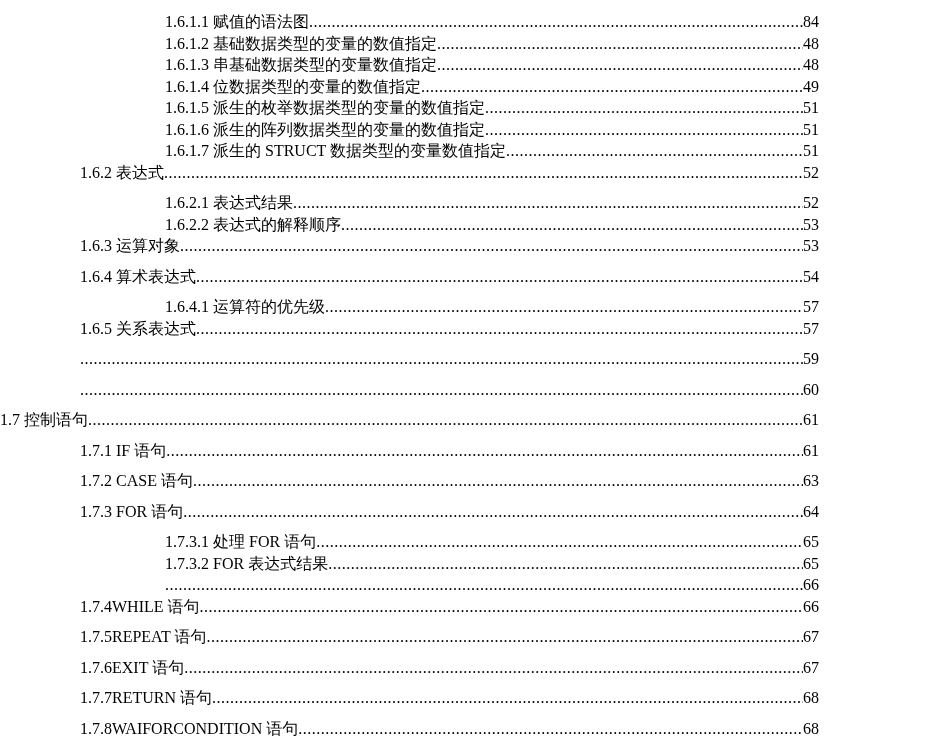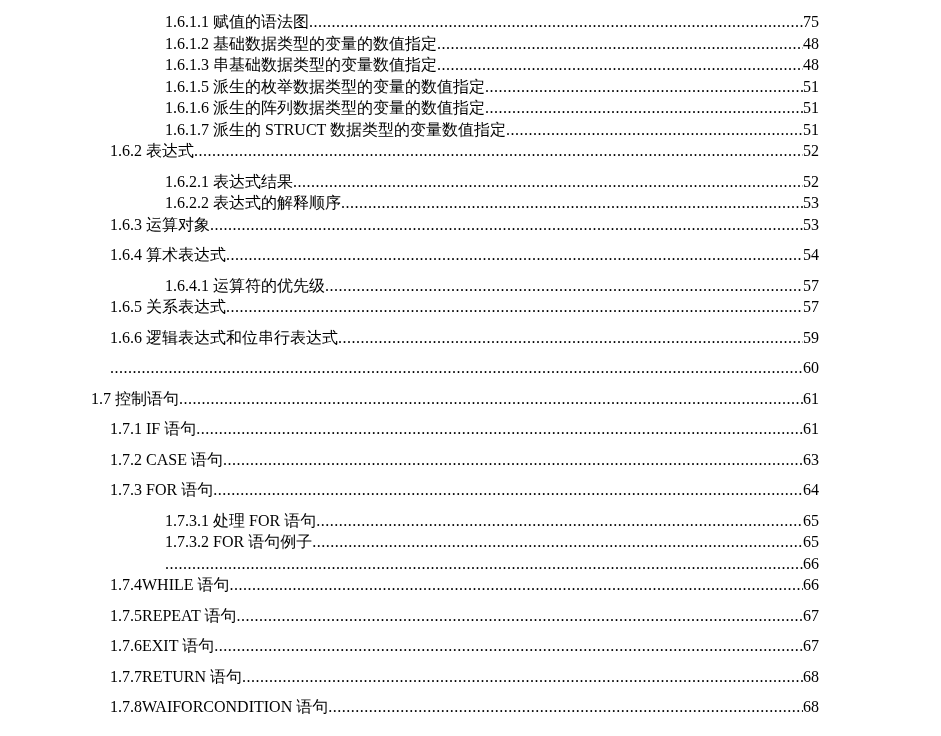--- a/index.html
+++ b/index.html
@@ -18,22 +18,22 @@
     padding-top: 11px;
     padding-right: 122px;
   }
   .toc-row {
     display: flex;
     align-items: baseline;
     font-size: 16px;
     line-height: 21.5px;
     white-space: nowrap;
   }
-  .toc-row.lvl1 { padding-left: 91px;  margin-bottom: 9px; }
-  .toc-row.lvl2 { padding-left: 110px; margin-bottom: 9px; align-items: center; }
+  .toc-row.lvl1 {  margin-bottom: 9px; }
+  .toc-row.lvl2 { padding-left: 80px; margin-bottom: 9px; align-items: center; }
   .toc-row.lvl3 { padding-left: 165px; margin-bottom: 0; }
   .label {
     flex: 0 0 auto;
   }
   .leader {
     flex: 1 1 auto;
     overflow: hidden;
     white-space: nowrap;
     min-width: 12px;
   }
@@ -46,31 +46,36 @@
     text-align: right;
   }
 </style>
 </head>
 <body>
 
 <div class="toc">
     <div class="toc-row lvl3">
     <span class="label">1.6.1.1 赋值的语法图</span>
     <span class="leader"></span>
-    <span class="page-num">75</span>
+    <span class="page-num">84</span>
   </div>
     <div class="toc-row lvl3">
     <span class="label">1.6.1.2 基础数据类型的变量的数值指定</span>
     <span class="leader"></span>
     <span class="page-num">48</span>
   </div>
     <div class="toc-row lvl3">
     <span class="label">1.6.1.3 串基础数据类型的变量数值指定</span>
     <span class="leader"></span>
     <span class="page-num">48</span>
+  </div>
+    <div class="toc-row lvl3">
+    <span class="label">1.6.1.4 位数据类型的变量的数值指定</span>
+    <span class="leader"></span>
+    <span class="page-num">49</span>
   </div>
     <div class="toc-row lvl3">
     <span class="label">1.6.1.5 派生的枚举数据类型的变量的数值指定</span>
     <span class="leader"></span>
     <span class="page-num">51</span>
   </div>
     <div class="toc-row lvl3">
     <span class="label">1.6.1.6 派生的阵列数据类型的变量的数值指定</span>
     <span class="leader"></span>
     <span class="page-num">51</span>
@@ -109,21 +114,20 @@
     <span class="label">1.6.4.1 运算符的优先级</span>
     <span class="leader"></span>
     <span class="page-num">57</span>
   </div>
     <div class="toc-row lvl2">
     <span class="label">1.6.5 关系表达式</span>
     <span class="leader"></span>
     <span class="page-num">57</span>
   </div>
     <div class="toc-row lvl2">
-    <span class="label">1.6.6 逻辑表达式和位串行表达式</span>
     <span class="leader"></span>
     <span class="page-num">59</span>
   </div>
     <div class="toc-row lvl2">
     <span class="leader"></span>
     <span class="page-num">60</span>
   </div>
     <div class="toc-row lvl1">
     <span class="label">1.7 控制语句</span>
     <span class="leader"></span>
@@ -143,21 +147,21 @@
     <span class="label">1.7.3 FOR 语句</span>
     <span class="leader"></span>
     <span class="page-num">64</span>
   </div>
     <div class="toc-row lvl3">
     <span class="label">1.7.3.1 处理 FOR 语句</span>
     <span class="leader"></span>
     <span class="page-num">65</span>
   </div>
     <div class="toc-row lvl3">
-    <span class="label">1.7.3.2 FOR 语句例子</span>
+    <span class="label">1.7.3.2 FOR 表达式结果</span>
     <span class="leader"></span>
     <span class="page-num">65</span>
   </div>
     <div class="toc-row lvl3">
     <span class="leader"></span>
     <span class="page-num">66</span>
   </div>
     <div class="toc-row lvl2">
     <span class="label">1.7.4WHILE 语句</span>
     <span class="leader"></span>

